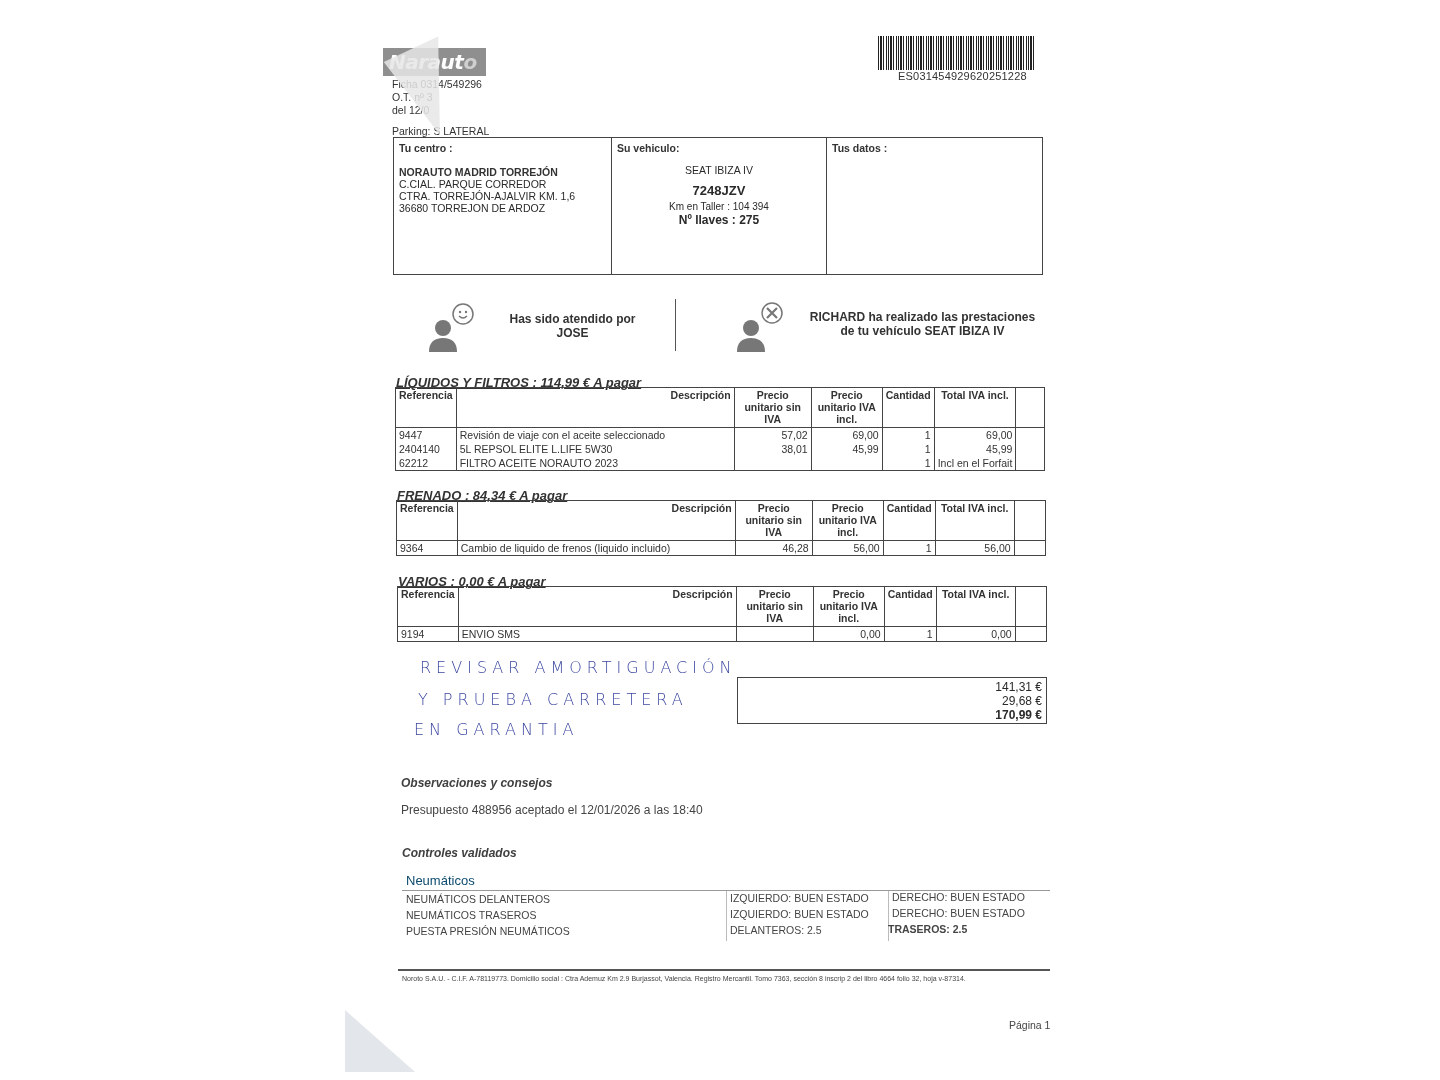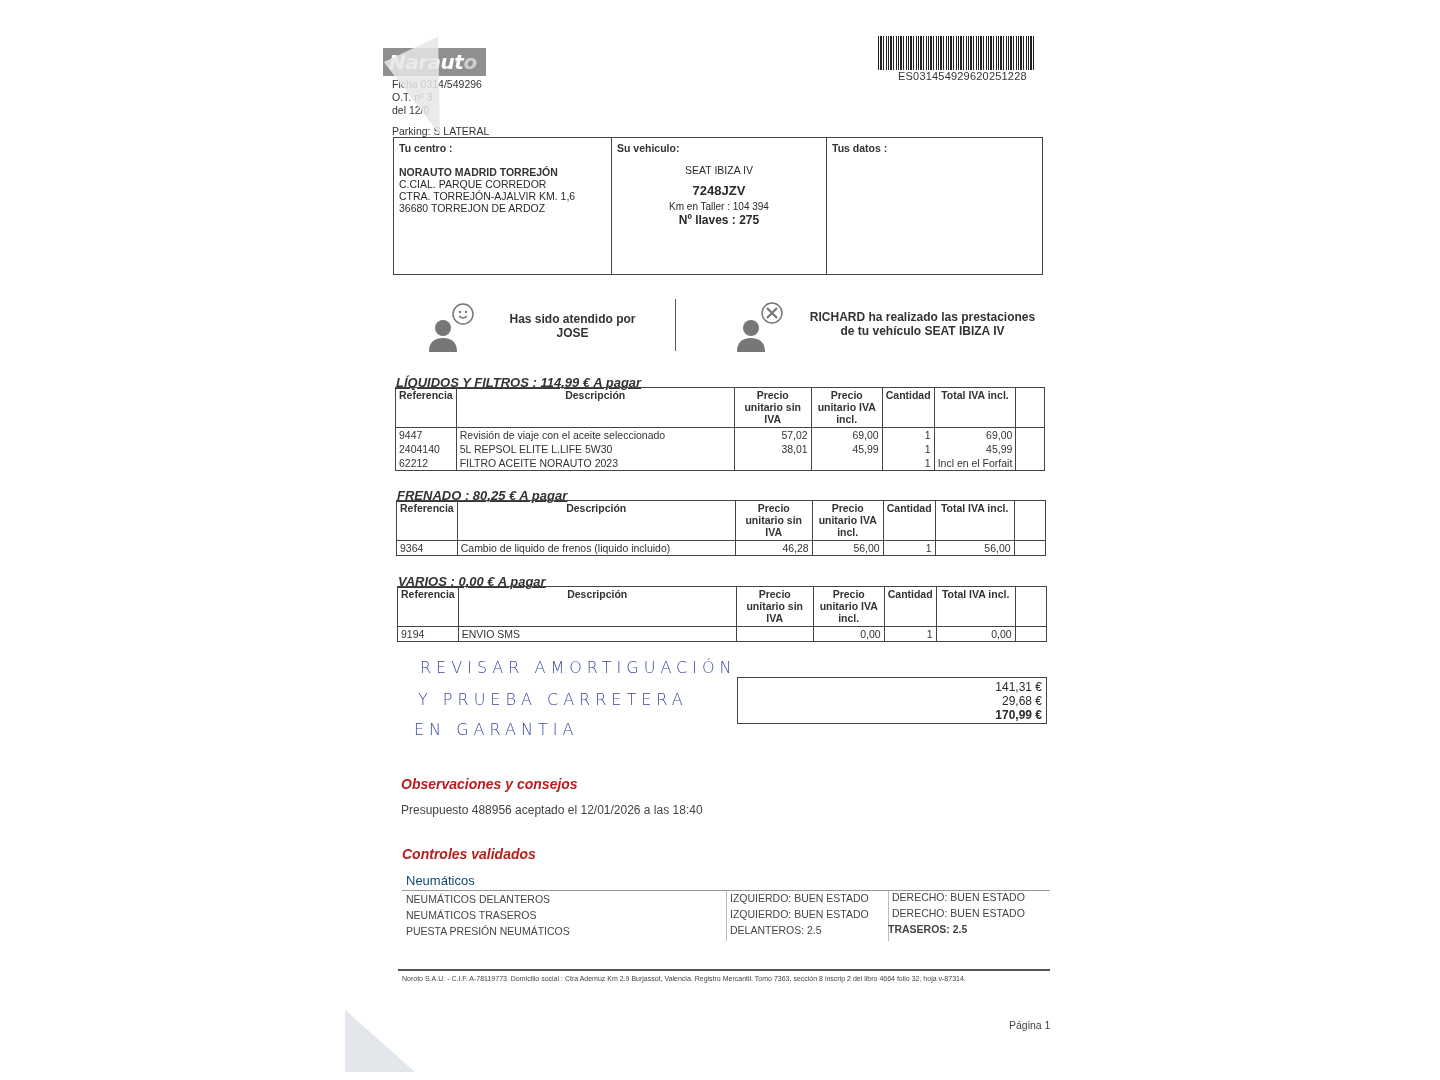--- a/index.html
+++ b/index.html
@@ -18,28 +18,28 @@
   .infobox .col { border-right:1px solid #444; padding:4px 5px; box-sizing:border-box; font-size:10.5px; }
   .infobox .col:last-child { border-right:none; }
   .lbl { font-weight:bold; color:#333; }
   .center { text-align:center; }
   .attend { top:300px; font-size:12px; font-weight:bold; color:#333; text-align:center; line-height:14px; }
   .divider-v { left:675px; top:299px; width:1px; height:52px; background:#555; }
   .section-title { font-size:13px; font-style:italic; font-weight:bold; color:#333; text-decoration:underline; }
   table.items { position:absolute; border-collapse:collapse; font-size:10.5px; color:#333; }
   table.items td, table.items th { border:1px solid #444; padding:1px 3px; vertical-align:top; }
   table.items th { font-weight:bold; text-align:center; }
-  table.items th.left { text-align:center;margin-top:24px; }
+  table.items th.left { text-align:right;margin-top:24px; }
   table.items tbody td { border-top:1.5px solid #444; border-bottom:none; border-left:1px solid #444; border-right:1px solid #444; }
   .num { text-align:right; }
   .hand { font-family:"DejaVu Sans", sans-serif; color:#3c47a0; font-size:16px; letter-spacing:5px; font-weight:lighter; }
   .totals { left:737px; top:677px; width:310px; height:47px; border:1.5px solid #444; display:flex; box-sizing:border-box; font-size:12px; }
   .totals .l { width:185px; border-right:1px solid #444; padding:2px 4px; line-height:14px; }
   .totals .r { flex:1; padding:2px 4px; text-align:right; line-height:14px; }
-  .h2 { font-size:14px; font-style:italic; font-weight:bold; color:#b91c1c; }
+  .h2 { font-size:12px; font-style:italic; font-weight:bold; color:#404040; }
   .tyre-row { font-size:10.5px; color:#444; }
   .footer-line { left:398px; top:969px; width:652px; height:2px; background:#555; }
   .footer-text { left:402px; top:975px; font-size:7px; color:#444; }
   .page { left:1009px; top:1019px; font-size:10.5px; color:#444; }
   .fold { left:345px; top:1010px; width:0; height:0; border-left:70px solid #e3e6ea; border-top:62px solid transparent; }
 </style>
 </head>
 <body>
 
 <div class="abs logo"><span>Naraut</span><span class="o">o</span></div>
@@ -143,21 +143,21 @@
       <td style="border-top:none">FILTRO ACEITE NORAUTO 2023</td>
       <td style="border-top:none" class="num"></td>
       <td style="border-top:none" class="num"></td>
       <td style="border-top:none" class="num">1</td>
       <td style="border-top:none;white-space:nowrap;" class="num">Incl en el Forfait</td>
       <td style="border-top:none"></td>
     </tr>
   </tbody>
 </table>
 
-<div class="abs section-title" style="left:397px;top:488px;">FRENADO : 80,25 € A pagar</div>
+<div class="abs section-title" style="left:397px;top:488px;">FRENADO : 84,34 € A pagar</div>
 <table class="items" style="left:396px;top:500px;width:650px;">
   <colgroup>
       <col style="width:58px">
       <col style="width:278px">
       <col style="width:77px">
       <col style="width:71px">
       <col style="width:38px">
       <col style="width:79px">
       <col>
     </colgroup>

